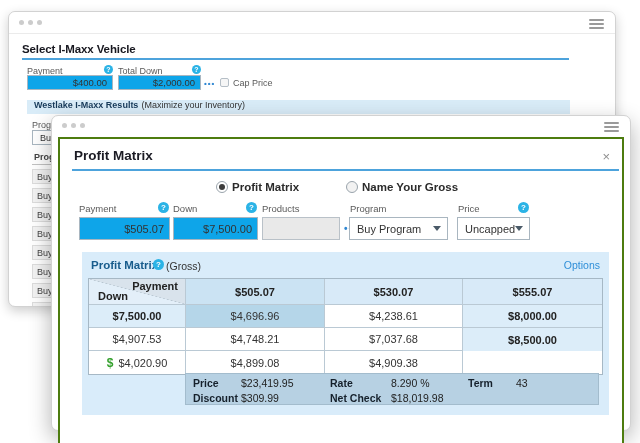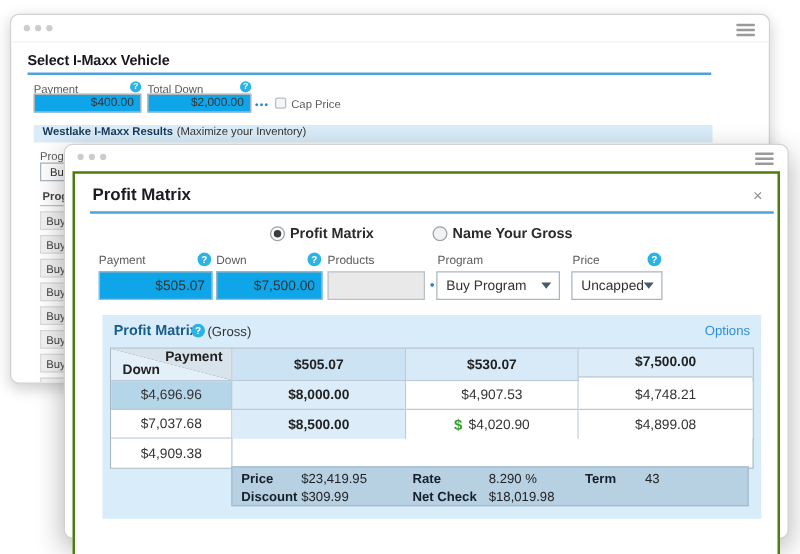--- a/index.html
+++ b/index.html
@@ -167,23 +167,25 @@
       <div class="options-link">Options</div>
 
       <div class="pm-table">
 
         <div class="cell hd corner">
           <span class="corner-top">Payment</span>
           <span class="corner-bottom">Down</span>
         </div>
         <div class="cell hd selcol">$505.07</div>
         <div class="cell hd">$530.07</div>
+        <div class="cell hd">$555.07</div>
 
         <div class="cell dcol">$7,500.00</div>
         <div class="cell selcell">$4,696.96</div>
+        <div class="cell">$4,238.61</div>
 
         <div class="cell dcol">$8,000.00</div>
         <div class="cell">$4,907.53</div>
         <div class="cell">$4,748.21</div>
         <div class="cell">$7,037.68</div>
 
         <div class="cell dcol" style="border-bottom:none;">$8,500.00</div>
         <div class="cell" style="border-bottom:none;">
           <span class="best-dollar">$</span>
           <span>$4,020.90</span>

